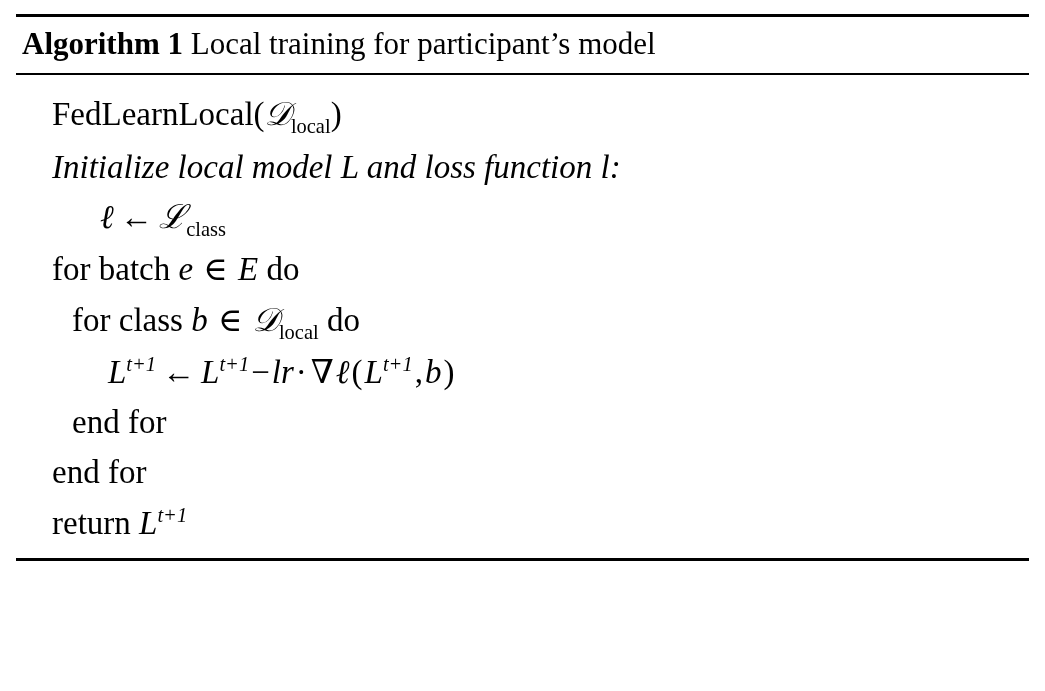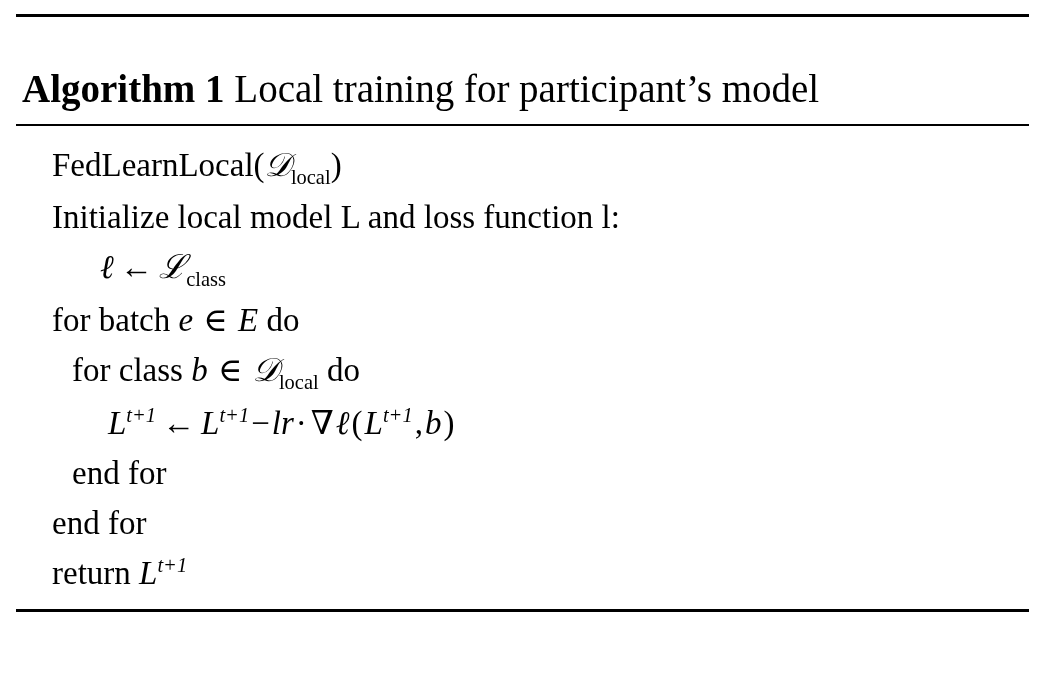--- a/index.html
+++ b/index.html
@@ -26,46 +26,45 @@
   }
   .rule-mid {
     border-top: 2px solid #000;
     width: 100%;
   }
   .rule-bottom {
     border-top: 3px solid #000;
     width: 100%;
   }
   .caption {
-    font-size: 39px;
+    font-size: 31px;
     line-height: 1.35;
     padding: 6px 6px 8px 6px;
     white-space: nowrap;
-    margin-top: 40px;
   }
   .caption .alg-label {
     font-weight: bold;
   }
   .caption .alg-title {
     font-weight: normal;
   }
   .body-lines {
     padding: 14px 6px 10px 6px;
   }
   .line {
     font-size: 33px;
     line-height: 1.52;
     white-space: nowrap;
   }
   .ind0 { padding-left: 30px; }
   .ind1 { padding-left: 78px; }
   .ind2 { padding-left: 50px; }
   .ind3 { padding-left: 86px; }
   .b  { font-weight: normal; }
-  .it { }
+  .it { font-style: italic; }
   .mathit { font-style: italic; font-family: "Liberation Serif", serif; }
   .cal {
     font-family: "DejaVu Serif", serif;
     font-style: italic;
     font-weight: 500;
   }
   sup {
     font-size: 0.62em;
     vertical-align: super;
     font-style: italic;

